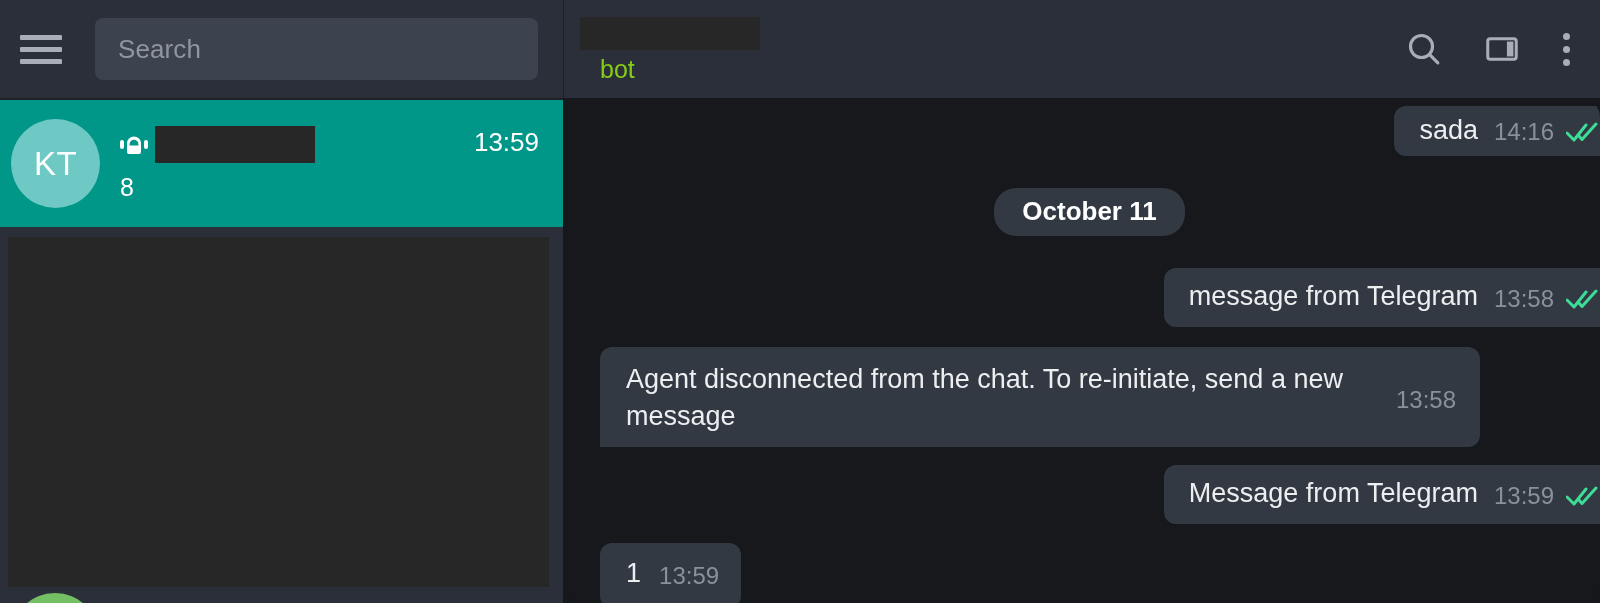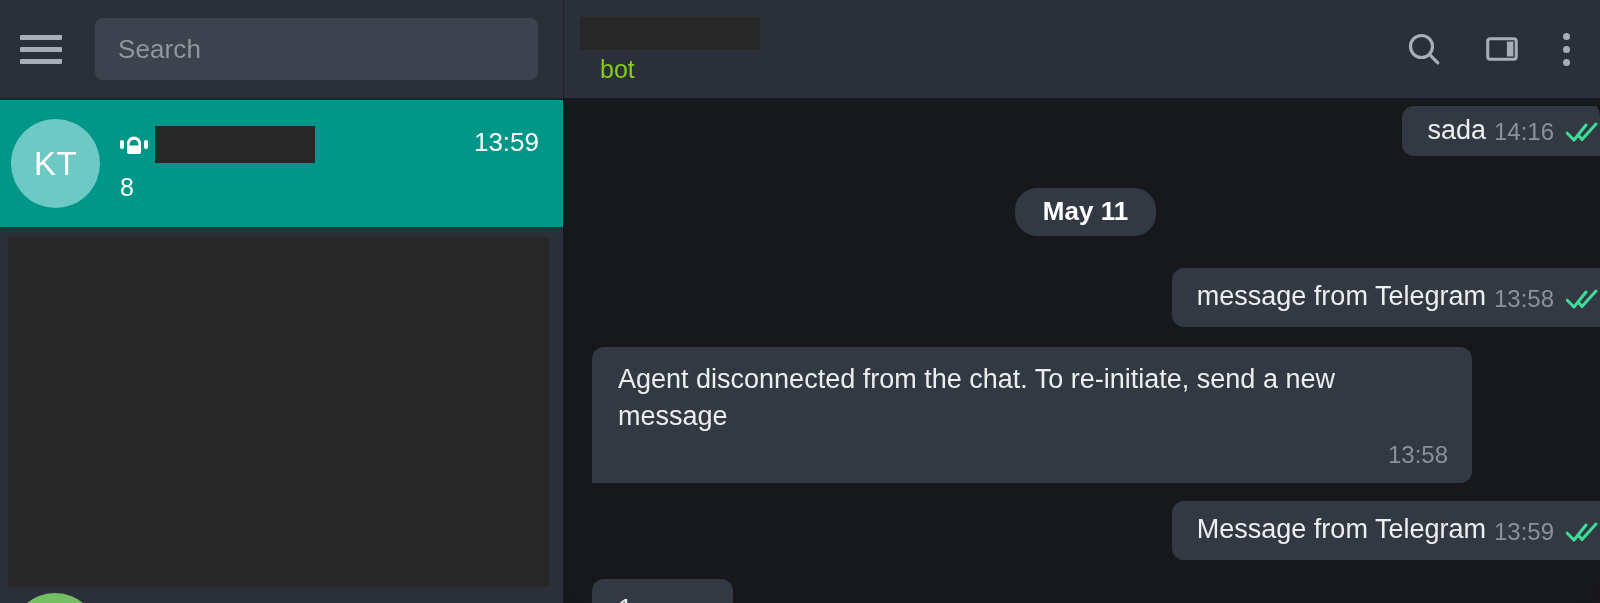--- a/index.html
+++ b/index.html
@@ -236,21 +236,21 @@
   }
 
   
   .chat-pane {
     flex: 1 1 auto;
     background: #17181c;
     position: relative;
     overflow: hidden;
     display: flex;
     flex-direction: column;
-    padding: 0 0 0 8px;
+    padding: 0 0 0 16px;
     border-radius: 19px;
   }
   .msg-row {
     display: flex;
     width: 100%;
     padding: 0 0px;
     box-sizing: border-box;
   }
   .msg-row.out { justify-content: flex-end; }
   .msg-row.in  { justify-content: flex-start; }
@@ -267,33 +267,33 @@
   .bubble .text {
     color: #edeef0;
     font-size: 27px;
     line-height: 37px;
     white-space: pre-wrap;
   }
   .bubble .meta {
     display: flex;
     align-items: center;
     gap: 12px;
-    margin-left: 8px;
+    margin-left: 16px;
     flex: 0 0 auto;
     padding-bottom: 2px;
   }
   .bubble .time {
     color: #8b919b;
     font-size: 24px;
     white-space: nowrap;
   }
   .ticks { display: block; }
   .bubble.block .text { display: block; }
   .bubble.block {
-    flex-direction: column;
+    flex-direction: row;
     align-items: stretch;
     justify-content: space-between;
   }
   .bubble.block .meta {
     margin-left: 0;
     justify-content: flex-end;
     margin-top: 6px;
   }
 
   
@@ -398,21 +398,21 @@
             <span class="time">14:16</span>
             <svg class="ticks" width="34" height="20" viewBox="0 0 34 20">
               <polyline points="1,11 8,18 20,3" fill="none" stroke="#3ddc97" stroke-width="3" stroke-linecap="round" stroke-linejoin="round"></polyline>
               <polyline points="13,14 16,17.5 30,2" fill="none" stroke="#3ddc97" stroke-width="3" stroke-linecap="round" stroke-linejoin="round"></polyline>
             </svg>
           </span>
         </div>
       </div>
 
       <div class="date-row" style="margin-top:32px;">
-        <div class="date-pill">May 11</div>
+        <div class="date-pill">October 11</div>
       </div>
 
       <div class="msg-row out" style="margin-top:32px;">
         <div class="bubble" style="margin-right:-40px; border-top-right-radius:0; border-bottom-right-radius:0; padding:10px 40px 12px 25px;">
           <span class="text">message from Telegram</span>
           <span class="meta">
             <span class="time">13:58</span>
             <svg class="ticks" width="34" height="20" viewBox="0 0 34 20">
               <polyline points="1,11 8,18 20,3" fill="none" stroke="#3ddc97" stroke-width="3" stroke-linecap="round" stroke-linejoin="round"></polyline>
               <polyline points="13,14 16,17.5 30,2" fill="none" stroke="#3ddc97" stroke-width="3" stroke-linecap="round" stroke-linejoin="round"></polyline>

